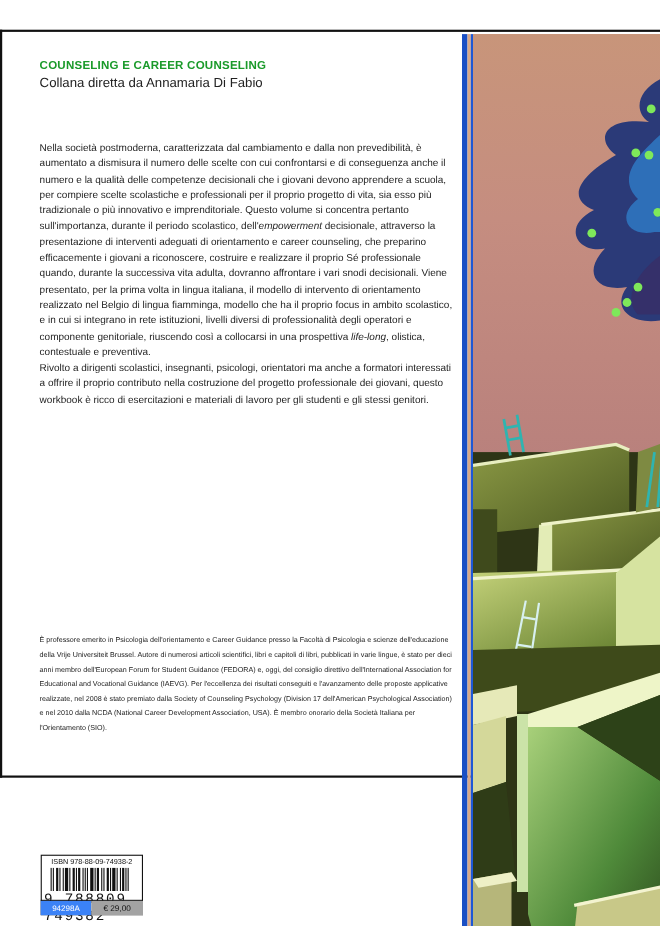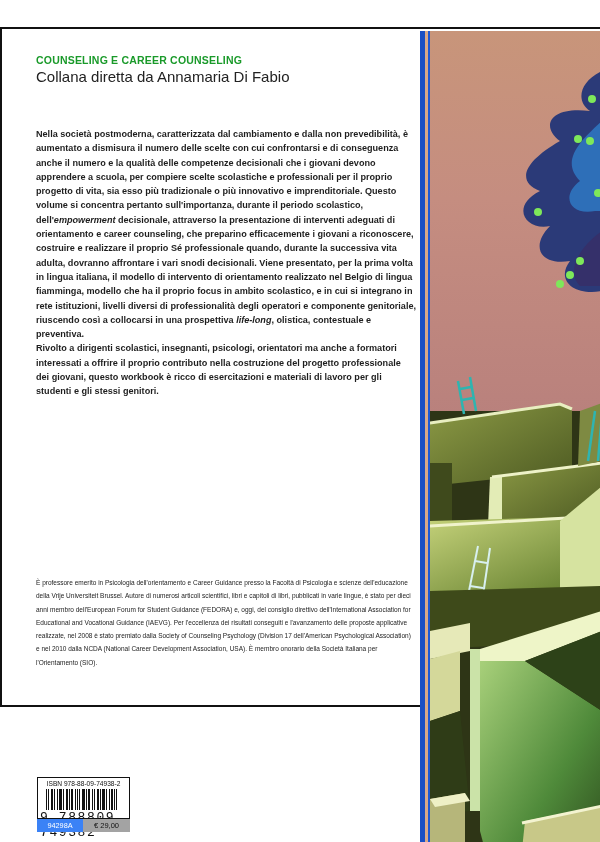--- a/index.html
+++ b/index.html
@@ -12,28 +12,28 @@
       background: #ffffff;
       margin-top: 27px;
     }
 
     .series-title {
       position: absolute; left: 34px; top: 25px;
       font-size: 10.5px; font-weight: bold; color: #1a9a2a; letter-spacing: 0.2px;
     }
     .series-editor {
       position: absolute; left: 34px; top: 39px;
-      font-size: 15px; color: #222;
+      font-size: 12px; color: #222;
     }
 
     .blurb {
       position: absolute; left: 34px; top: 98px; width: 380px;
       font-size: 9.1px; line-height: 14.3px; color: #1e1e1e;
     }
-    .blurb p { margin: 0; font-weight: bold; }
+    .blurb p { margin: 0; }
     .blurb em { font-style: italic; }
 
     .author-name {
       position: absolute; left: 34px; top: 530px; width: 372px;
       font-size: 8.6px; font-weight: bold; color: #1a9a2a;
       padding-bottom: 3px; border-bottom: 1px dotted #3aa84a;
     }
     .author-bio {
       position: absolute; left: 34px; top: 547px; width: 376px;
       font-size: 6.5px; line-height: 13.3px; color: #222;

